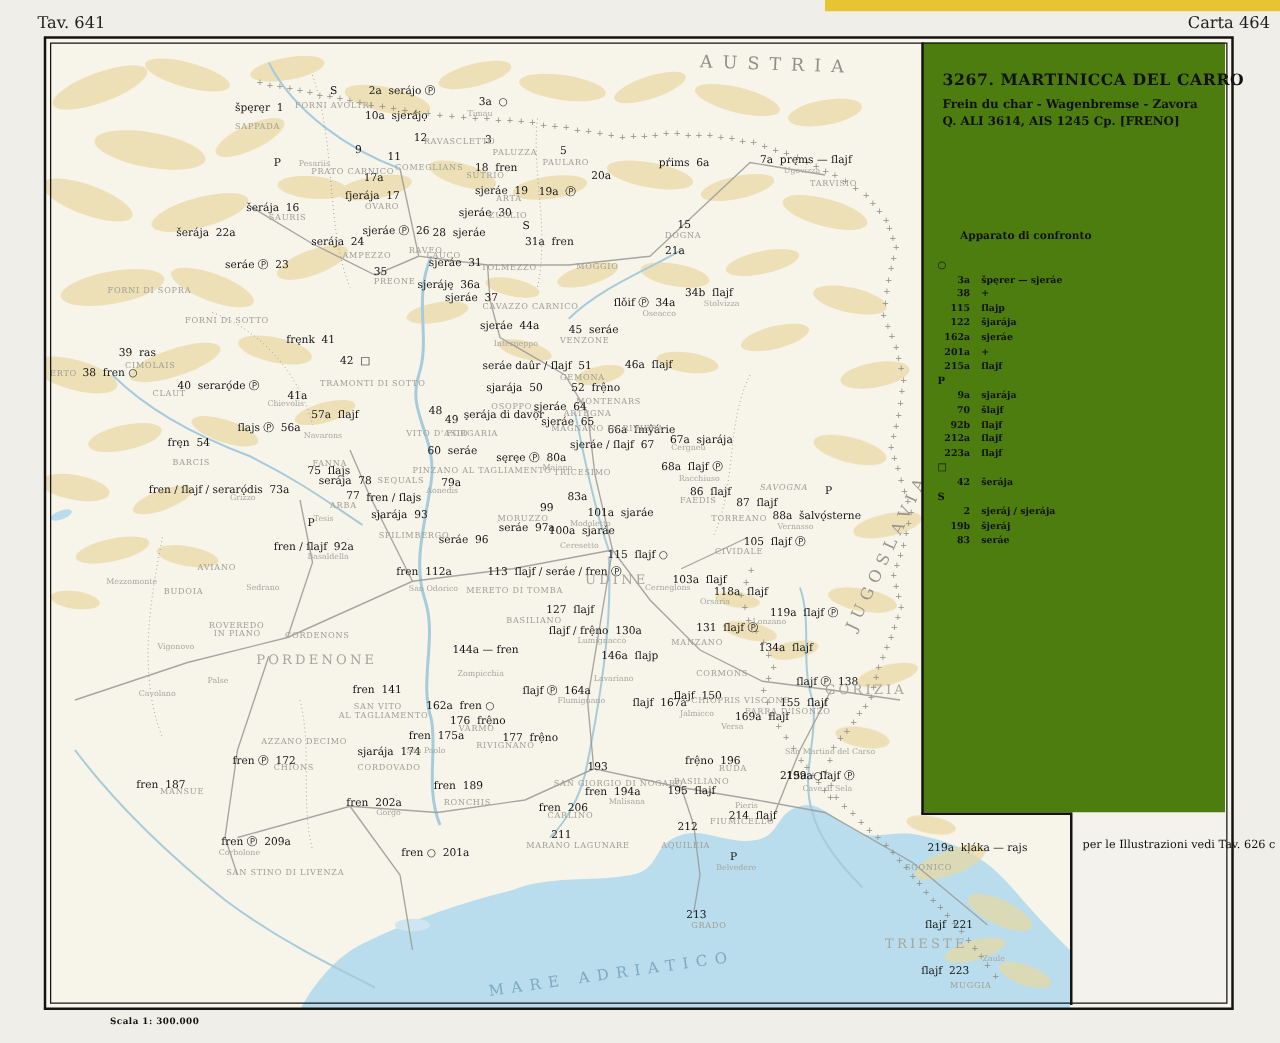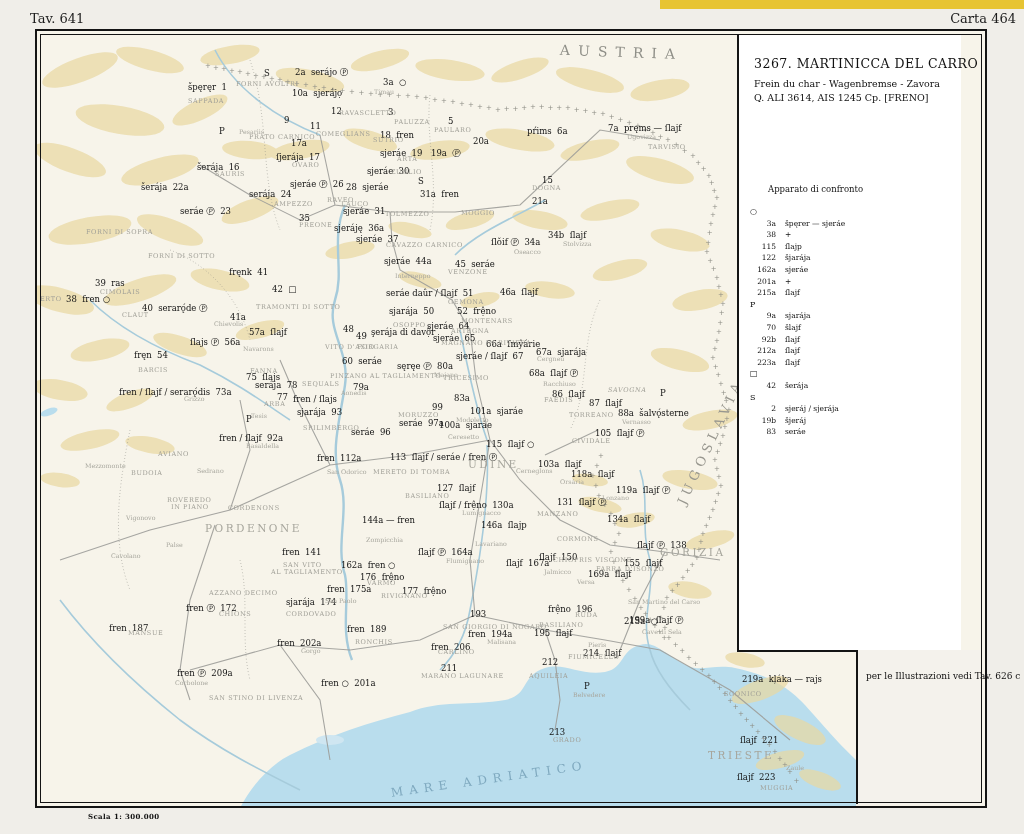--- a/index.html
+++ b/index.html
@@ -10,21 +10,21 @@
   .hdr-left{left:30px;}
   .hdr-center{left:0;width:1024px;text-align:center;letter-spacing:9px;font-weight:bold;font-size:12.5px;}
   .hdr-right{right:8px;}
   
   .map-bg{position:absolute;left:37px;top:31px;width:949px;height:777px;background:#f7f4ea;}
   svg.deco{position:absolute;left:0;top:0;pointer-events:none;}
   
   .frame-outer{position:absolute;left:35px;top:29px;width:948px;height:775px;border:2.5px solid #141414;pointer-events:none;z-index:30;}
   .frame-inner{position:absolute;left:40px;top:34px;width:940px;height:767px;border:1px solid #141414;pointer-events:none;z-index:30;}
   
-  .legend-box{position:absolute;left:738px;top:34px;width:223px;height:616px;background:#ffffff;z-index:10;}
+  .legend-box{position:absolute;left:738px;top:34px;width:242px;height:616px;background:#4d7c0f;z-index:10;font-weight:bold;}
   .note-box{position:absolute;left:857px;top:650px;width:123px;height:154px;background:#f4f2ec;z-index:10;}
   .vline1{position:absolute;left:737px;top:34px;width:1.5px;height:617px;background:#141414;z-index:11;}
   .hline1{position:absolute;left:737px;top:650px;width:120px;height:1.5px;background:#141414;z-index:11;}
   .vline2{position:absolute;left:856px;top:650px;width:1.5px;height:154px;background:#141414;z-index:11;}
   
   .lg-title{position:absolute;left:16px;top:22px;font-size:12.5px;letter-spacing:.5px;color:#111;white-space:nowrap;}
   .lg-sub1{position:absolute;left:16px;top:44px;font-size:9.5px;color:#111;white-space:nowrap;}
   .lg-sub2{position:absolute;left:16px;top:58px;font-size:9.5px;color:#111;white-space:nowrap;}
   .lg-apptitle{position:absolute;left:30px;top:150px;font-size:8.5px;color:#111;}
   .lg-groups{position:absolute;left:12px;top:172px;font-size:7.5px;color:#111;line-height:11.6px;}
@@ -512,21 +512,21 @@
       <span class="ml t" style="left: 131px; top: 469px;">BUDOIA</span>
       <span class="ml t" style="left: 167px; top: 496px;">ROVEREDO</span>
       <span class="ml t" style="left: 171px; top: 503px;">IN PIANO</span>
       <span class="ml t" style="left: 228px; top: 504px;">CORDENONS</span>
       <span class="ml t" style="left: 209px; top: 589px;">AZZANO DECIMO</span>
       <span class="ml t" style="left: 219px; top: 610px;">CHIONS</span>
       <span class="ml t" style="left: 128px; top: 629px;">MANSUE</span>
       <span class="ml t" style="left: 283px; top: 561px;">SAN VITO</span>
       <span class="ml t" style="left: 271px; top: 568px;">AL TAGLIAMENTO</span>
       <span class="ml t" style="left: 286px; top: 610px;">CORDOVADO</span>
-      <span class="ml t" style="left: 181px; top: 694px; margin-left: 28px;">SAN STINO DI LIVENZA</span>
+      <span class="ml t" style="left: 181px; top: 694px;">SAN STINO DI LIVENZA</span>
       <span class="ml t" style="left: 367px; top: 579px;">VARMO</span>
       <span class="ml t" style="left: 381px; top: 592px;">RIVIGNANO</span>
       <span class="ml t" style="left: 355px; top: 638px;">RONCHIS</span>
       <span class="ml t" style="left: 539px; top: 621px;">BASILIANO</span>
       <span class="ml t" style="left: 575px; top: 611px;">RUDA</span>
       <span class="ml t" style="left: 443px; top: 623px;">SAN GIORGIO DI NOGARO</span>
       <span class="ml t" style="left: 438px; top: 648px;">CARLINO</span>
       <span class="ml t" style="left: 421px; top: 672px;">MARANO LAGUNARE</span>
       <span class="ml t" style="left: 529px; top: 672px;">AQUILEIA</span>
       <span class="ml t" style="left: 568px; top: 653px;">FIUMICELLO</span>

